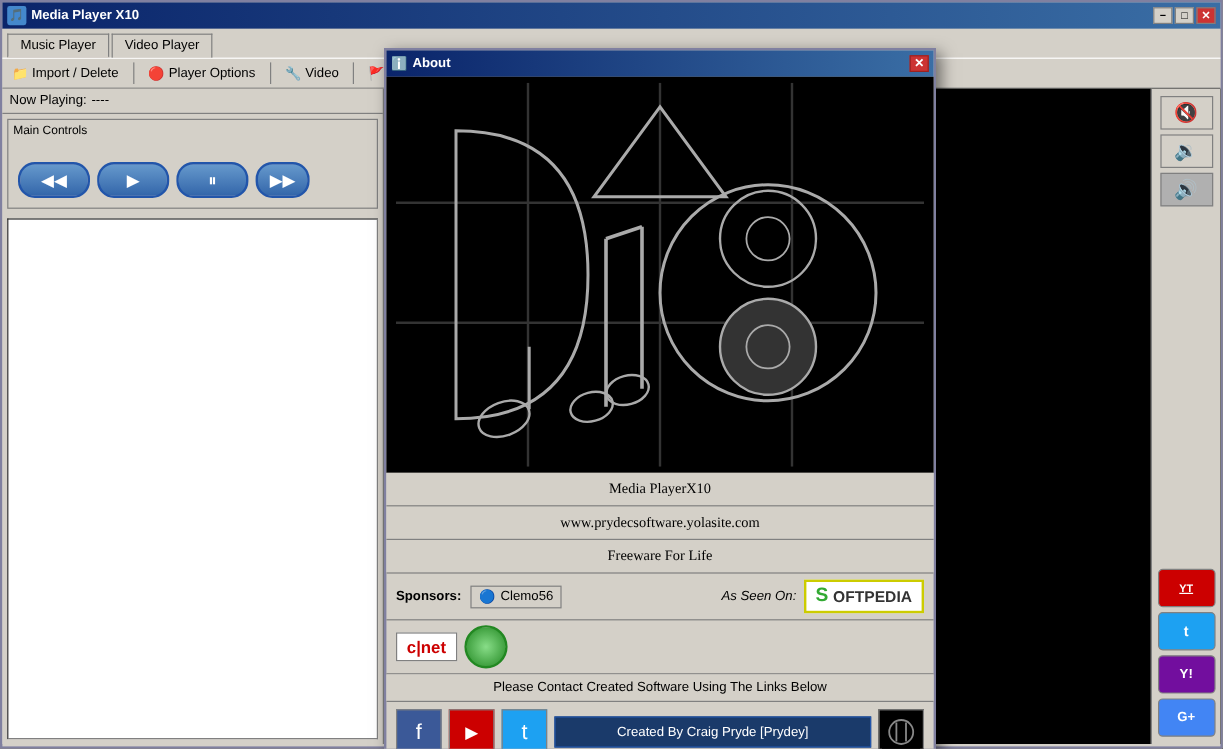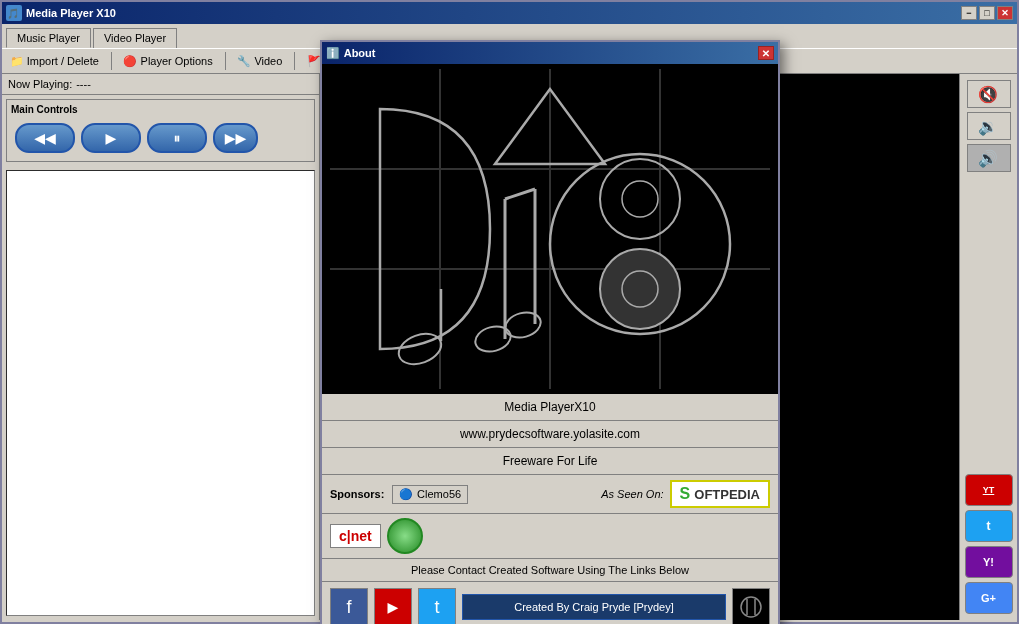--- a/index.html
+++ b/index.html
@@ -126,23 +126,22 @@
       gap: 4px;
     }
 
     .main-controls-group {
       border: 1px solid #808080;
       margin: 4px;
       padding: 4px;
     }
     .group-title {
       font-size: 10px;
-      margin-bottom: 4px;
+      margin-bottom: 16px;
       color: #000;
-      font-weight: bold;
     }
 
     
     .seek-area {
       padding: 2px 4px;
     }
     .volume-knob {
       width: 22px; height: 22px;
       background: radial-gradient(circle at 40% 35%, #4488cc, #1a3a6a);
       border-radius: 50%;
@@ -296,20 +295,21 @@
       overflow: hidden;
     }
 
     .about-logo-svg {
       width: 440px;
       height: 320px;
     }
 
     .about-info-rows {
       background: #d4d0c8;
+      font-family: Liberation Serif, serif;
     }
     .about-info-row {
       padding: 6px 8px;
       font-size: 12px;
       text-align: center;
       border-bottom: 1px solid #808080;
       color: #000;
     }
 
     .contact-row {

